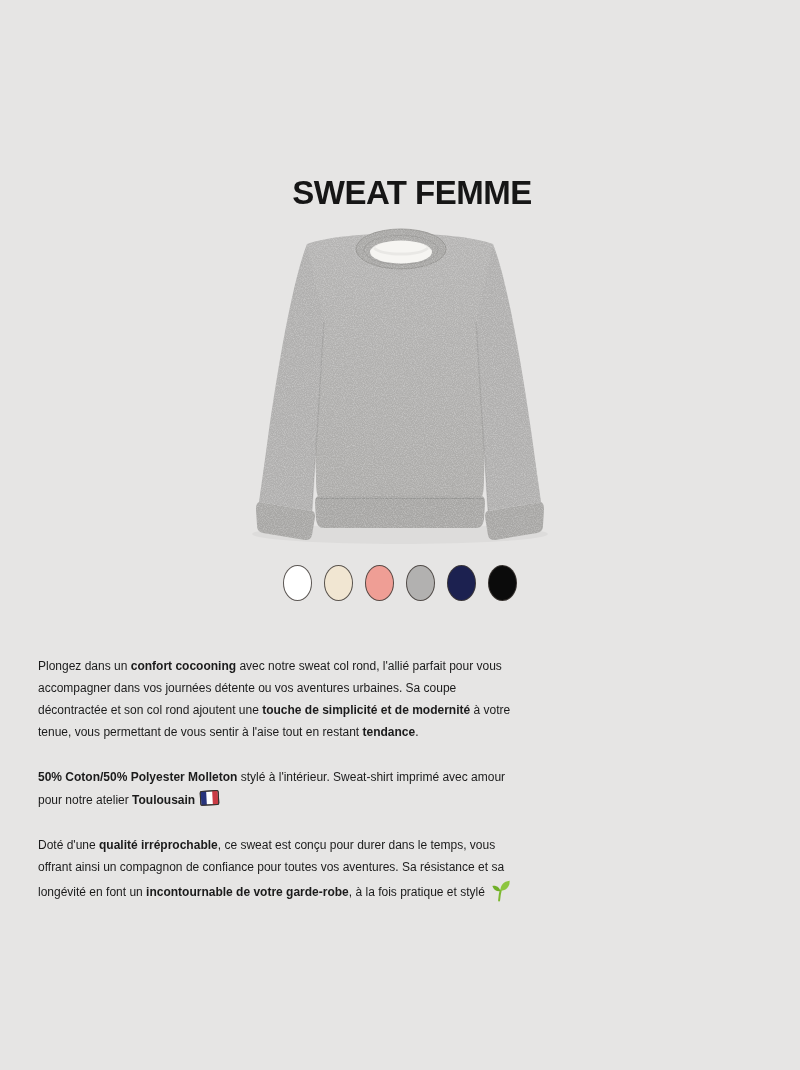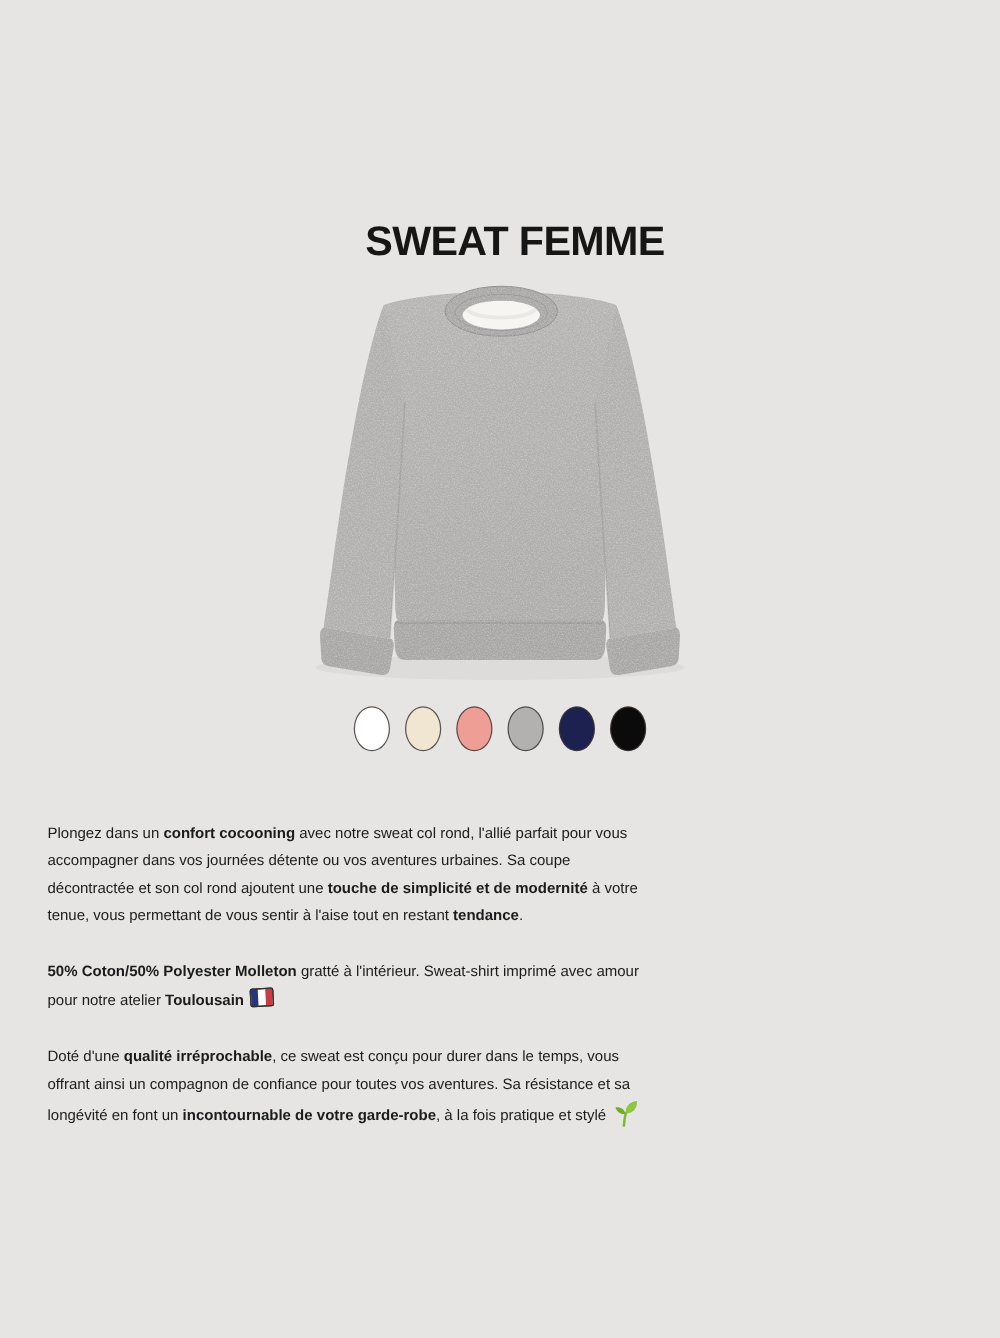--- a/index.html
+++ b/index.html
@@ -109,21 +109,21 @@
       <div class="swatch" title="white" style="background: rgb(255, 255, 255);"></div>
       <div class="swatch" title="cream" style="background: rgb(241, 230, 210);"></div>
       <div class="swatch" title="pink" style="background: rgb(239, 158, 149);"></div>
       <div class="swatch" title="gray" style="background: rgb(178, 177, 176);"></div>
       <div class="swatch" title="navy" style="background: rgb(28, 33, 80);"></div>
       <div class="swatch" title="black" style="background: rgb(11, 11, 11);"></div>
     </div>
 
   <div class="desc">
       <p><span>Plongez dans un </span><strong>confort cocooning</strong><span> avec notre sweat col rond, l'allié parfait pour vous</span><br><span>accompagner dans vos journées détente ou vos aventures urbaines. Sa coupe</span><br><span>décontractée et son col rond ajoutent une </span><strong>touche de simplicité et de modernité</strong><span> à votre</span><br><span>tenue, vous permettant de vous sentir à l'aise tout en restant </span><strong>tendance</strong><span>.</span></p>
-      <p><strong>50% Coton/50% Polyester Molleton</strong><span> gratté à l'intérieur. Sweat-shirt imprimé avec amour</span><br><span>pour notre atelier </span><strong>Toulousain</strong><span> </span><svg class="inline-icon" width="21" height="20" viewBox="0 0 21 20">
+      <p><strong>50% Coton/50% Polyester Molleton</strong><span> stylé à l'intérieur. Sweat-shirt imprimé avec amour</span><br><span>pour notre atelier </span><strong>Toulousain</strong><span> </span><svg class="inline-icon" width="21" height="20" viewBox="0 0 21 20">
     <g transform="rotate(-3 10 10)">
       <rect x="1.5" y="3" width="18" height="14" rx="1.5" fill="#ffffff" stroke="#35312e" stroke-width="1"></rect>
       <path d="M2,4.2 C2,3.5 2.6,3 3.3,3 L7.5,3 L7.5,17 L3.3,17 C2.6,17 2,16.5 2,15.8 Z" fill="#28347c"></path>
       <path d="M13.5,3 L17.7,3 C18.4,3 19,3.5 19,4.2 L19,15.8 C19,16.5 18.4,17 17.7,17 L13.5,17 Z" fill="#c93c45"></path>
       <rect x="1.5" y="3" width="18" height="14" rx="1.5" fill="none" stroke="#35312e" stroke-width="1"></rect>
     </g>
   </svg></p>
       <p><span>Doté d'une </span><strong>qualité irréprochable</strong><span>, ce sweat est conçu pour durer dans le temps, vous</span><br><span>offrant ainsi un compagnon de confiance pour toutes vos aventures. Sa résistance et sa</span><br><span>longévité en font un </span><strong>incontournable de votre garde-robe</strong><span>, à la fois pratique et stylé </span><svg class="inline-icon seed" width="24" height="24" viewBox="0 0 24 24">
     <path d="M11.1,22.5 C11.5,17.5 12,14.8 12.7,12.4" stroke="#7cb82f" stroke-width="2" fill="none" stroke-linecap="round"></path>
     <path d="M12.5,12.9 C12.2,7.4 15.5,3.4 21.6,2.8 C21.9,9 18.1,12.7 12.5,12.9 Z" fill="#8dc63f"></path>

